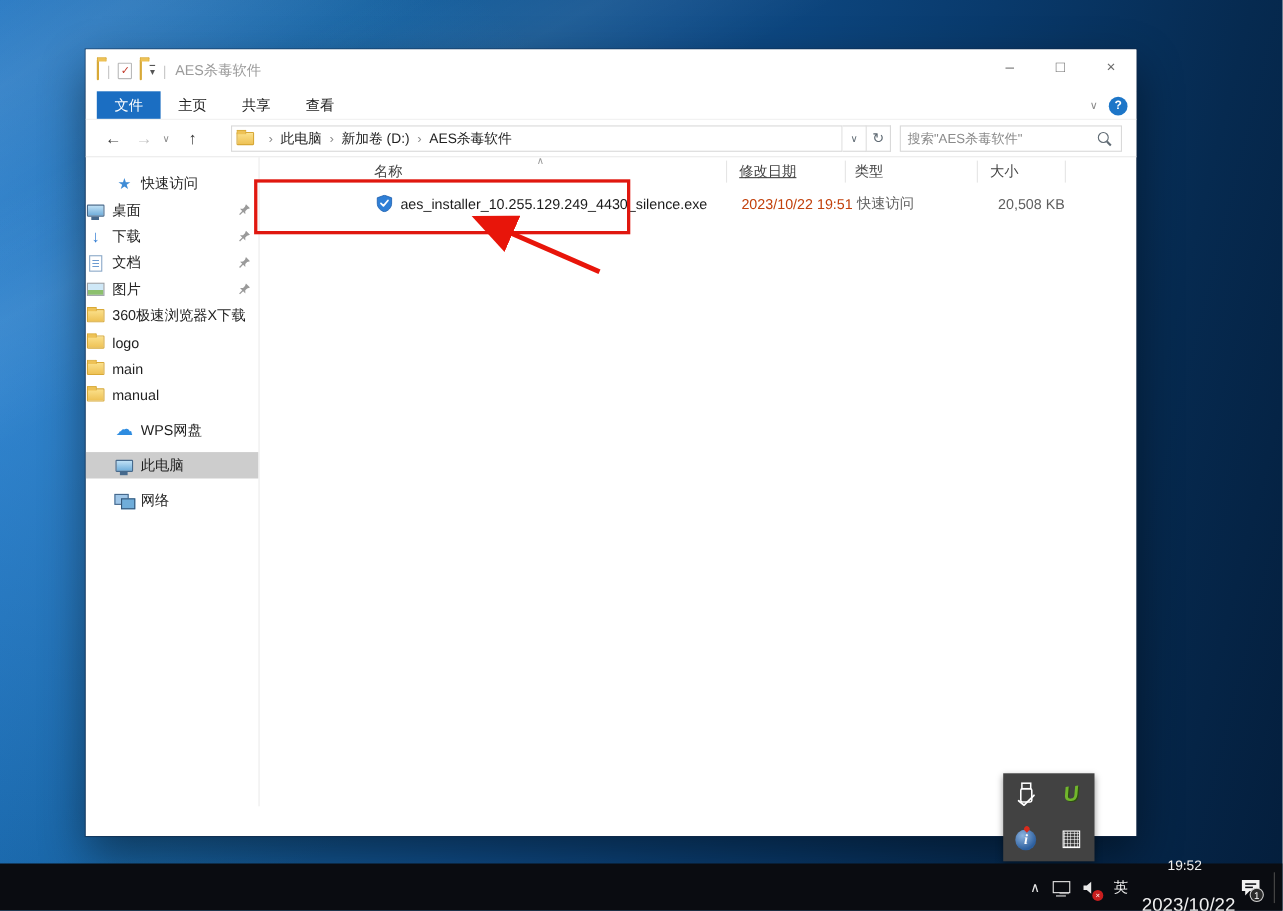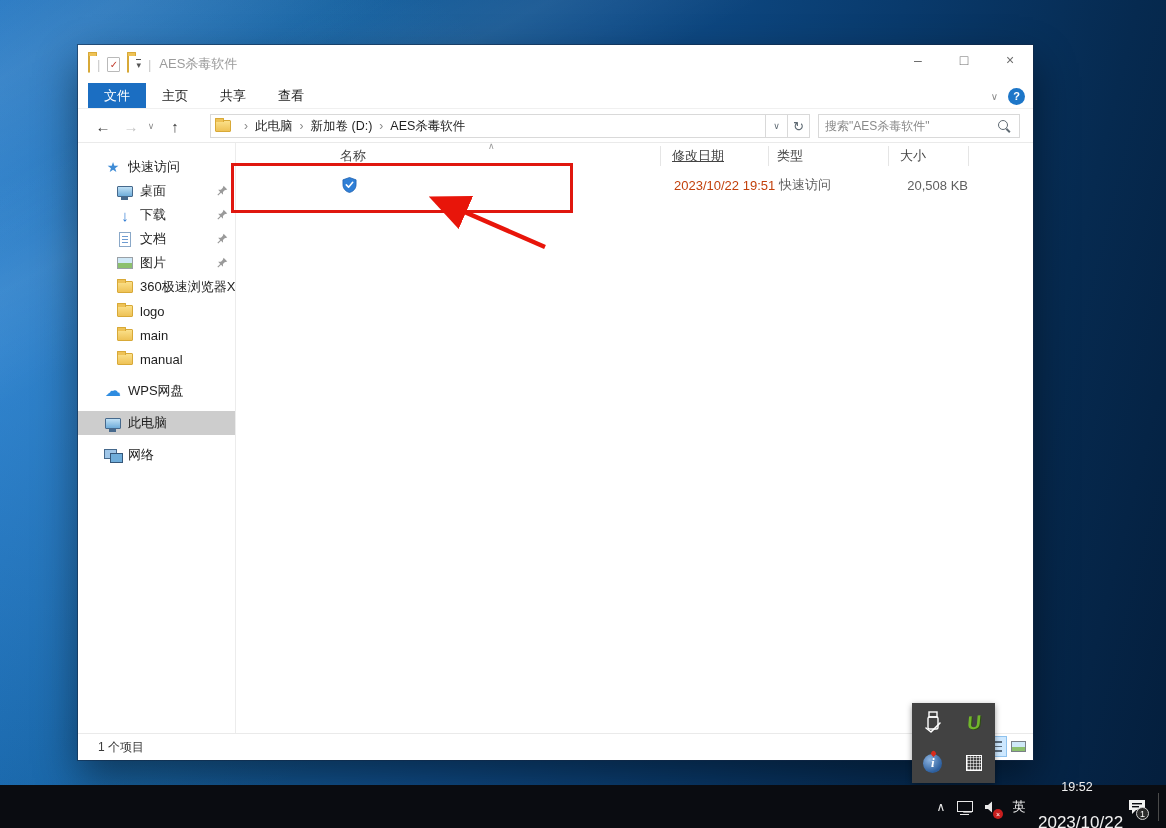--- a/index.html
+++ b/index.html
@@ -63,21 +63,21 @@
     border:1.5px solid #5f6a73; border-radius:50%; }
   .ic-search::after { content:""; position:absolute; left:8.5px; top:8.5px; width:5px; height:1.5px;
     background:#5f6a73; transform:rotate(45deg); transform-origin:0 0; }
 
   
   .content { position:absolute; top:98px; bottom:27px; left:0; right:0; display:flex; }
   .sidebar { width:158px; flex:none; padding-top:12px; border-right:1px solid #ececec; overflow:hidden; }
   .si { display:flex; align-items:center; height:24px; font-size:13px; color:#1e1e1e;
     position:relative; white-space:nowrap; }
   .si .lbl { overflow:hidden; }
-  .lvl1 { padding-left:26px; } .lvl2 { padding-left:38px; }
+  .lvl1 { padding-left:26px; } .lvl2 { }
   .si.gap { margin-top:8px; }
   .si.selected { background:#cdcdcd; }
   .si .icw { width:18px; flex:none; display:flex; align-items:center; justify-content:center; margin-right:6px; }
   .pin { position:absolute; right:7px; top:6px; }
 
   .ic-star { color:#3f8cd6; font-size:14px; line-height:1; }
   .ic-folder { width:16px; height:12px; background:linear-gradient(#fbe08a,#eec256); border:1px solid #d8a937;
     border-radius:1px; position:relative; flex:none; }
   .ic-folder::before { content:""; position:absolute; top:-3px; left:-1px; width:7px; height:3px;
     background:#eec256; border:1px solid #d8a937; border-bottom:none; border-radius:1px 1px 0 0; }
@@ -335,39 +335,29 @@
         <div class="vsep" style="left:732px;"></div>
       </div>
       <div class="filerow">
         <div class="cell-name">
           <span>
               <svg width="15" height="16" viewBox="0 0 16 17">
                 <path d="M8 0.5 L15 3 V8 C15 12.5 11.8 15.6 8 16.5 C4.2 15.6 1 12.5 1 8 V3 Z" fill="#2f7fd6" stroke="#1d5fae" stroke-width="0.8"></path>
                 <path d="M4.6 8.4 L7 10.8 L11.4 5.6" fill="none" stroke="#fff" stroke-width="1.7" stroke-linecap="round" stroke-linejoin="round"></path>
               </svg>
             </span>
+          <span>aes_installer_10.255.129.249_4430_silence.exe</span>
         </div>
         <div class="cell-date">2023/10/22 19:51</div>
         <div class="cell-type">快速访问</div>
         <div class="cell-size">20,508 KB</div>
       </div>
     </div>
   </div>
 
-  <div class="statusbar">
-    <span>1 个项目</span>
-    <div class="viewbtns">
-      <div class="viewbtn on">
-          <span class="ic-details"></span>
-        </div>
-      <div class="viewbtn">
-          <span class="ic-thumb"></span>
-        </div>
-    </div>
-  </div>
 </div>
 
 <div class="red-rect"></div>
 <svg class="arrow-svg" width="160" height="85">
   <defs>
     <marker id="ah" markerWidth="9" markerHeight="8" refX="7" refY="4" orient="auto">
       <path d="M0,0 L9,4 L0,8 Z" fill="#e8150a"></path>
     </marker>
   </defs>
   <line x1="140" y1="69" x2="32" y2="22" stroke="#e8150a" stroke-width="4.5" marker-end="url(#ah)"></line>

